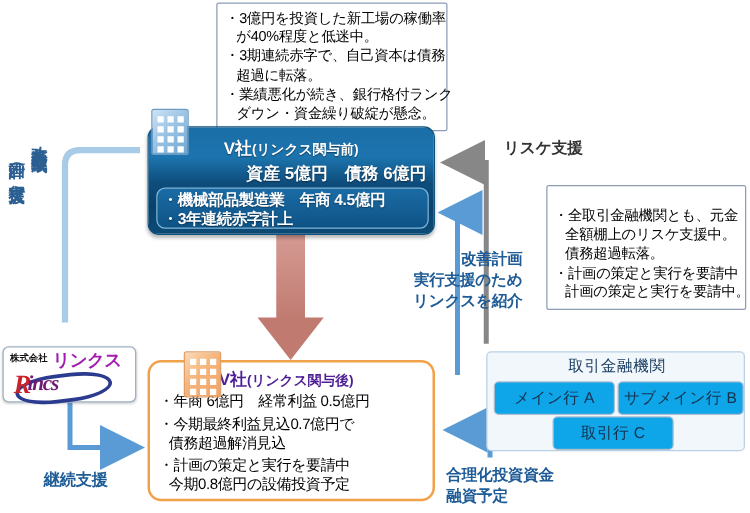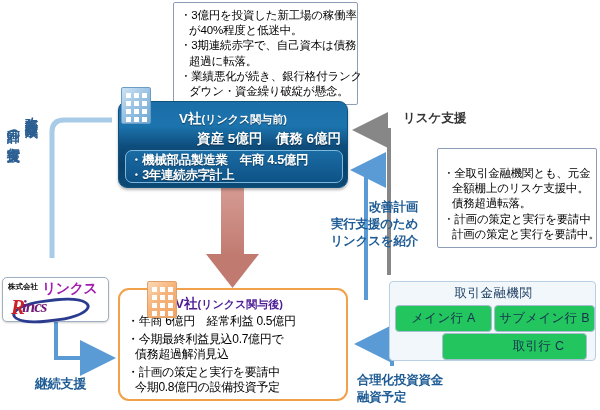--- a/index.html
+++ b/index.html
@@ -111,28 +111,28 @@
     background:#f2f7fc;
     border:1px solid #b9cfe3;
     border-radius:4px;
     margin-top:22px;
   }
   #bank-title{
     position:absolute;left:0;top:3px;width:207px;text-align:center;
     font-size:12.5px;color:#1d3f63;letter-spacing:.5px;
   }
   .bank-chip{
-    position:absolute;background:#22c55e;border:1px solid #a9bdd1;
+    position:absolute;background:#0ea5e9;border:1px solid #a9bdd1;
     border-radius:4px;font-size:12.5px;color:#16324f;
     display:flex;align-items:center;justify-content:center;
     letter-spacing:.3px;
   }
   #bank-a{left:5px;top:23px;width:95px;height:25px;}
   #bank-b{left:104px;top:23px;width:99px;height:25px;}
-  #bank-c{left:52px;top:51px;width:95px;height:25px;padding-left:48px;}
+  #bank-c{left:52px;top:51px;width:95px;height:25px;}
 
   
   #logo-box{
     left:2px;top:277px;width:107px;height:45px;
     background:#ffffff;border:1px solid #9fb0c2;border-radius:5px;
     box-shadow:0 1px 2px rgba(0,0,0,.18);
   }
   #logo-kk{position:absolute;left:5px;top:4px;font-size:7.5px;color:#111;font-weight:bold;}
   #logo-name{position:absolute;left:39px;top:2px;font-size:14px;color:#a21caf;font-weight:bold;letter-spacing:-.5px;}
   #logo-mark{position:absolute;left:7px;top:18px;width:94px;height:24px;}

